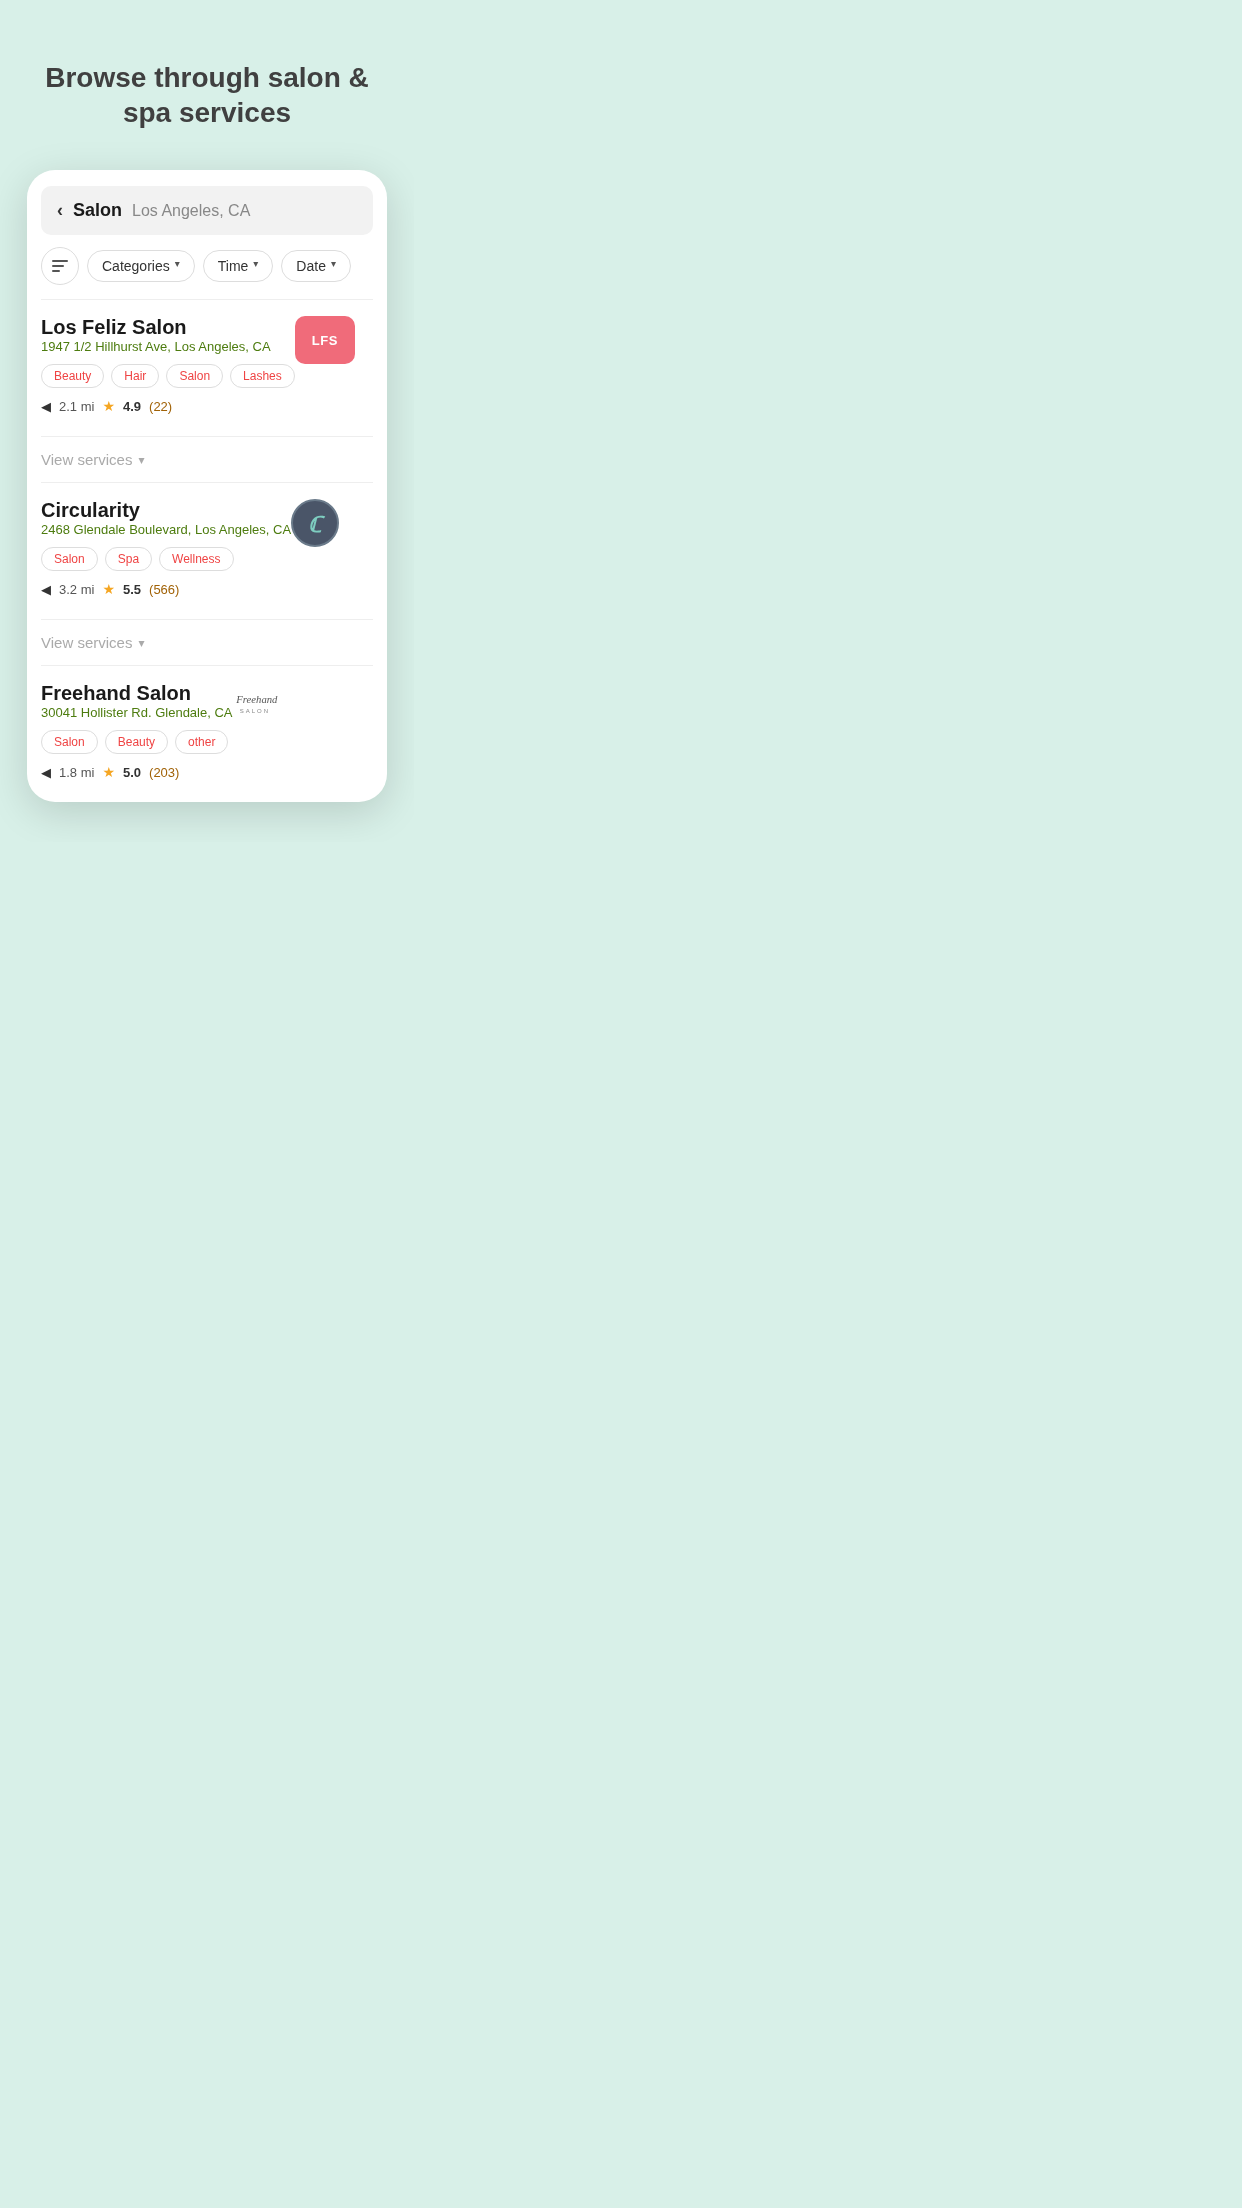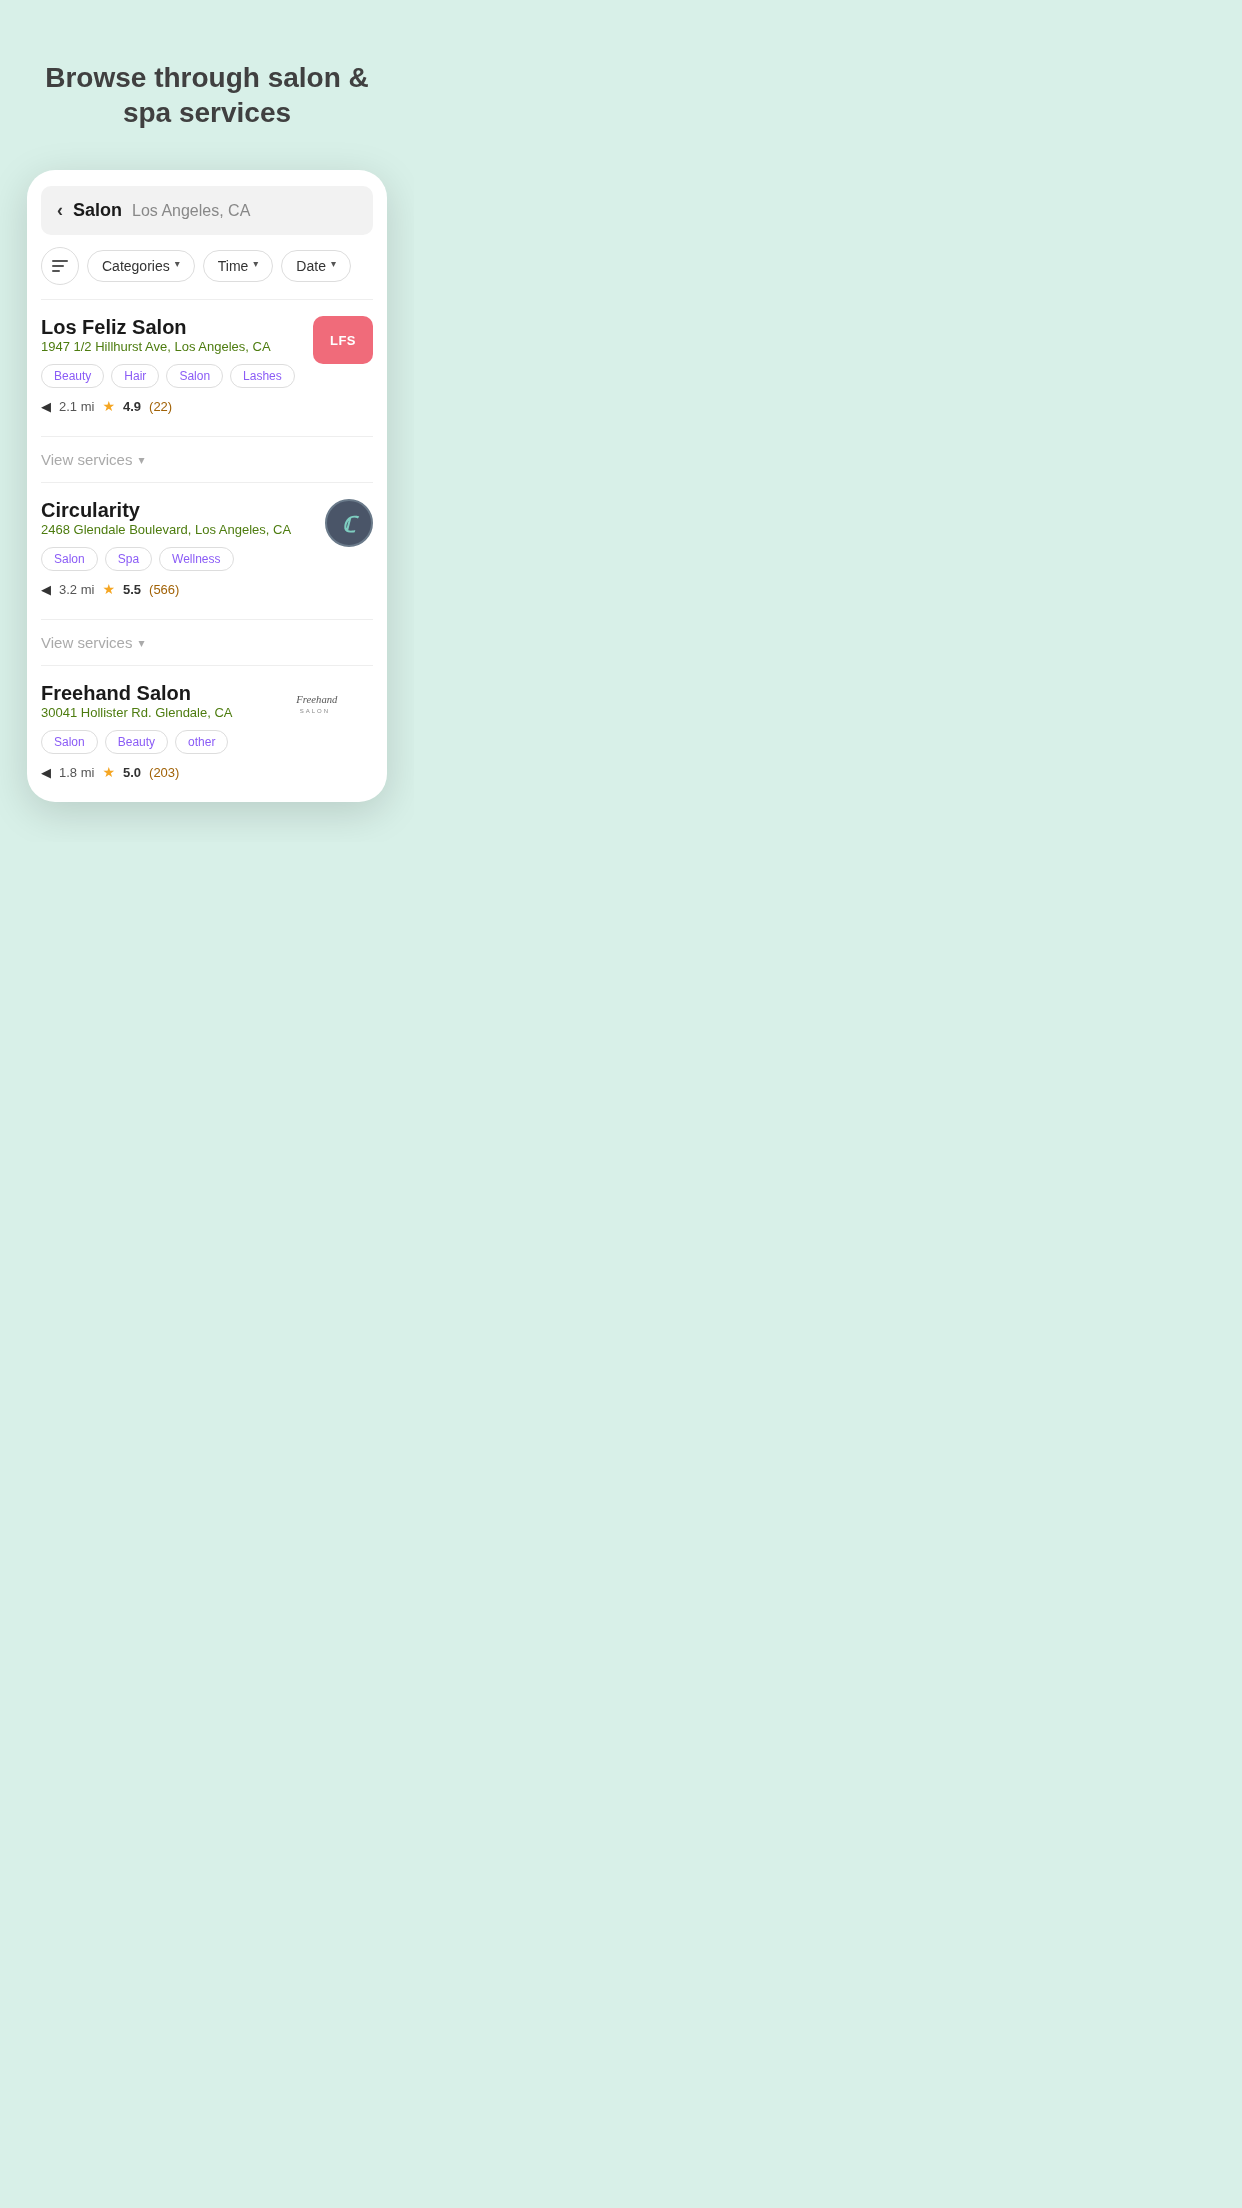--- a/index.html
+++ b/index.html
@@ -137,21 +137,20 @@
       margin: 0 14px;
     }
 
     
     .salon-card {
       padding: 16px 14px;
     }
 
     .salon-header {
       display: flex;
-      justify-content: space-between;
       align-items: flex-start;
       margin-bottom: 6px;
     }
 
     .salon-name {
       font-size: 20px;
       font-weight: 700;
       color: #1a1a1a;
     }
 
@@ -210,21 +209,21 @@
       gap: 7px;
       flex-wrap: wrap;
       margin-bottom: 10px;
     }
 
     .tag {
       padding: 4px 12px;
       border-radius: 15px;
       border: 1.5px solid #ddd;
       font-size: 12px;
-      color: #8b5cf6;
+      color: #ef4444;
       background: white;
     }
 
     .rating-row {
       display: flex;
       align-items: center;
       gap: 8px;
       font-size: 13px;
       color: #555;
     }

